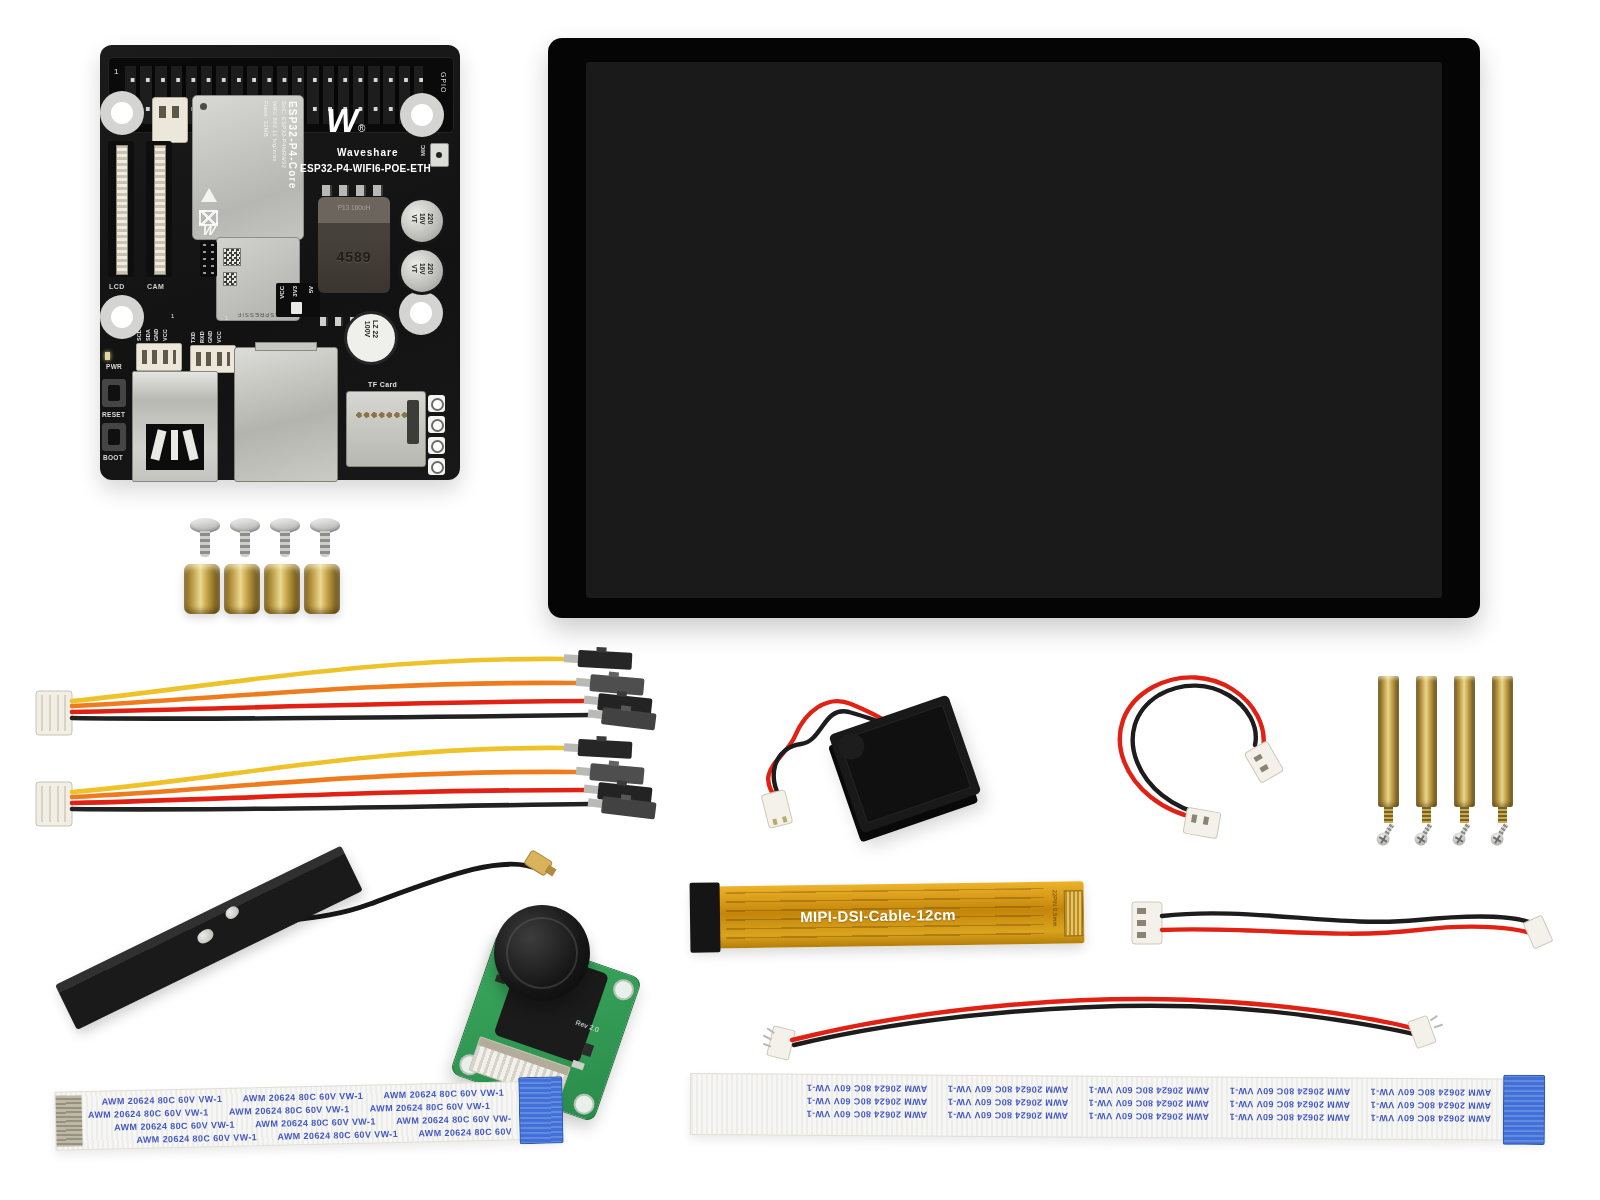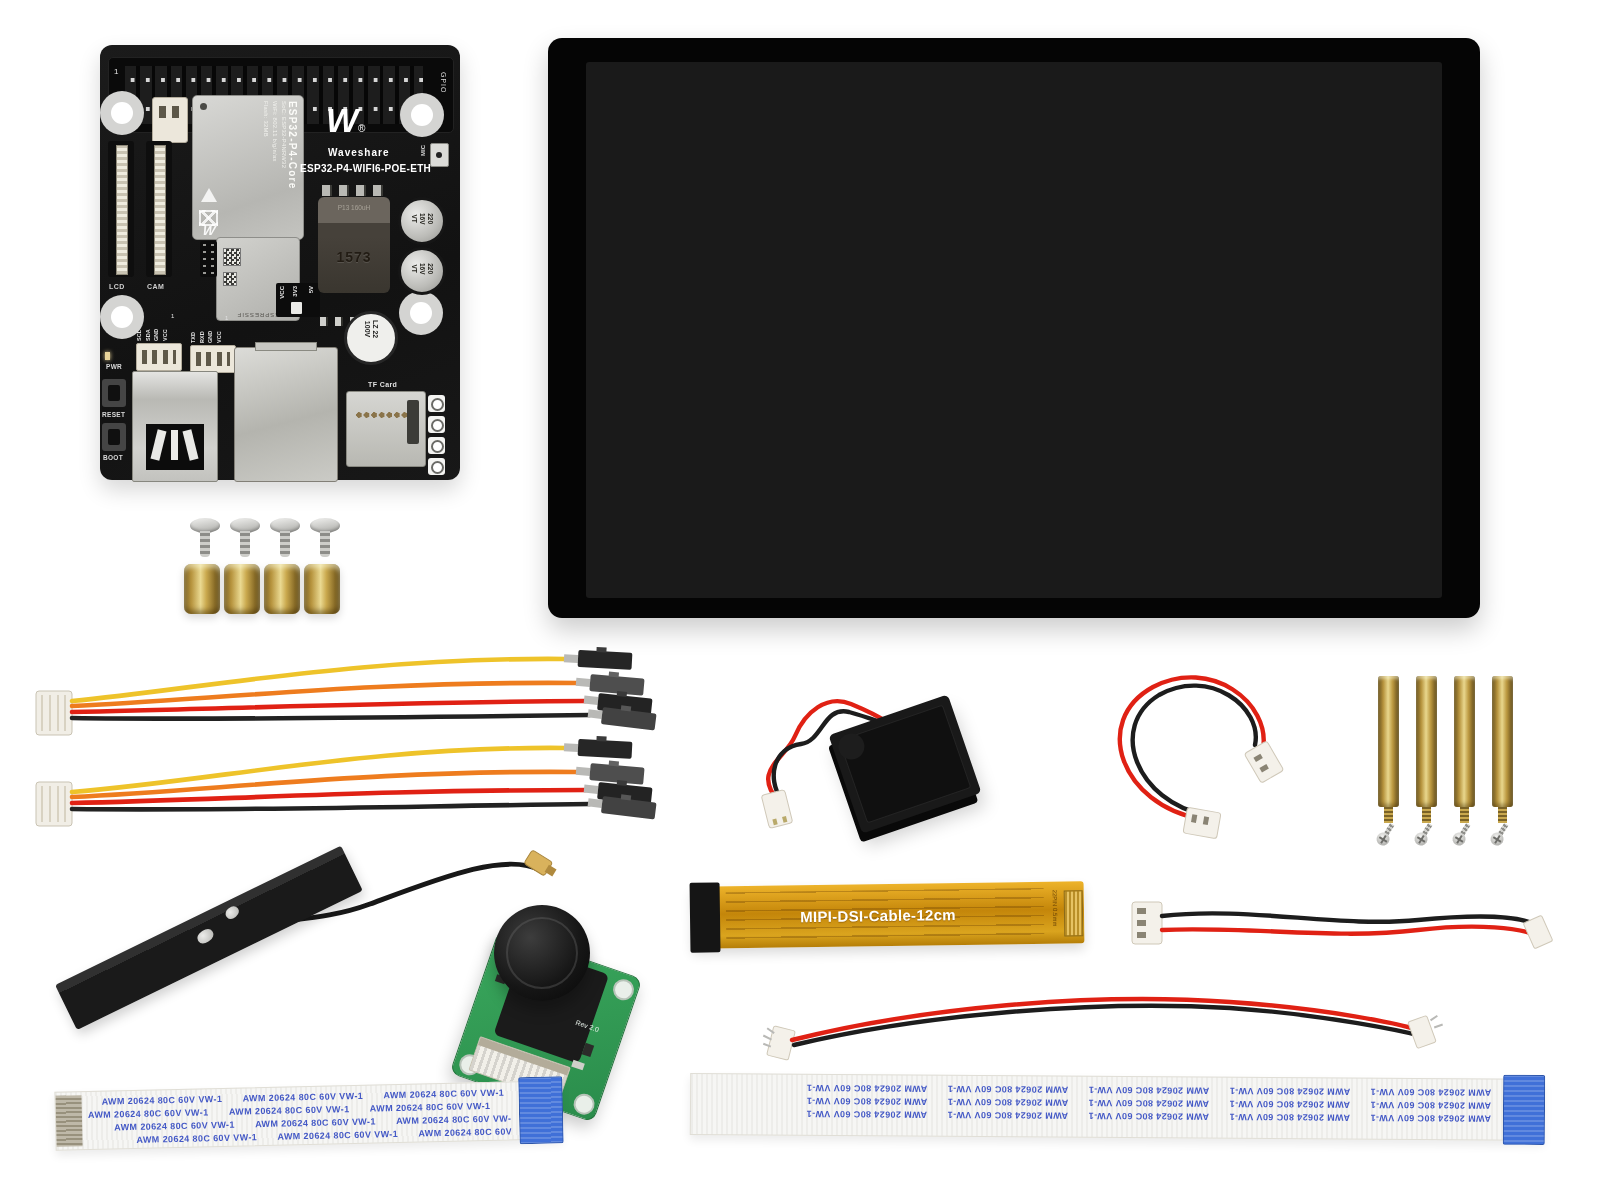--- a/index.html
+++ b/index.html
@@ -241,21 +241,21 @@
     <div class="abs vccsel">
       <b style="left:3px;top:3px">VCC</b>
       <b style="left:16px;top:3px">3V3</b>
       <b style="left:32px;top:3px">5V</b>
       <span class="abs cap-j"></span>
     </div>
 
     <div class="abs ind-pins"></div>
     <div class="abs inductor">
       <div class="abs ind-top">P13 160uH</div>
-      <div class="abs ind-val">1573</div>
+      <div class="abs ind-val">4589</div>
     </div>
     <div class="abs res-row"></div>
 
     <div class="abs cap" style="left:298px;top:152px">
       <span>220 16V VT</span>
     </div>
     <div class="abs cap" style="left:298px;top:202px">
       <span>220 16V VT</span>
     </div>
     <div class="abs cap-lz">
@@ -310,21 +310,21 @@
         <div class="pad"></div>
         <div class="pad"></div>
     </div>
 
     <span class="abs mic-v" style="left:320px;top:100px">MIC</span>
     <div class="abs mic-body" style="left:330px;top:98px"></div>
 
     <div class="abs" style="left:226px;top:58px">
       <span class="brand-logo">W</span><span class="brand-reg">®</span>
     </div>
-    <div class="abs brand-name" style="left:228px;top:102px">Waveshare</div>
+    <div class="abs brand-name" style="left:237px;top:102px">Waveshare</div>
     <div class="abs board-title" style="left:200px;top:118px">ESP32-P4-WIFI6-POE-ETH</div>
   </div>
 
   <div class="abs screw" style="left:190px;top:518px">
       <span class="head"></span>
       <span class="shank"></span>
     </div>
   <div class="abs screw" style="left:230px;top:518px">
       <span class="head"></span>
       <span class="shank"></span>

